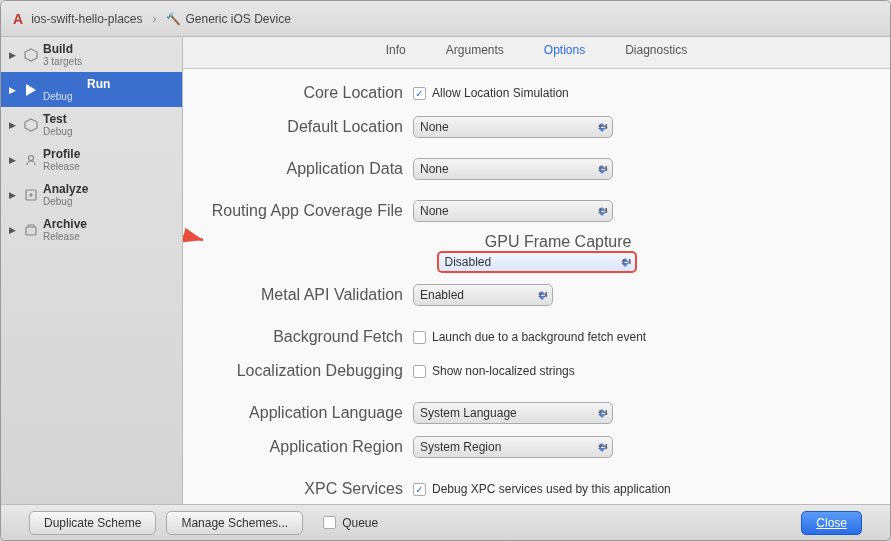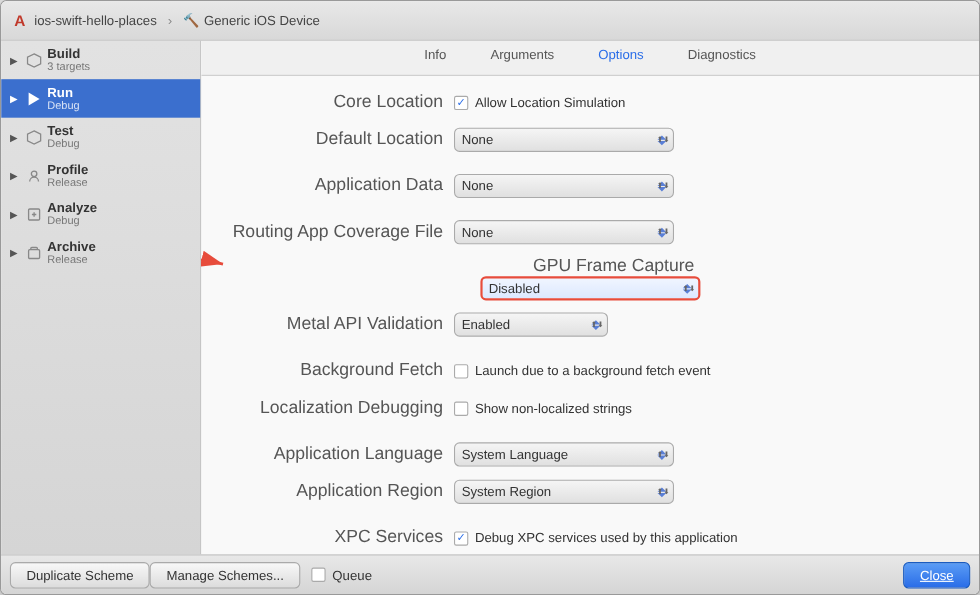--- a/index.html
+++ b/index.html
@@ -116,20 +116,21 @@
     }
 
     .sidebar-item .item-title {
       font-size: 12px;
       font-weight: 600;
       color: #333;
     }
 
     .sidebar-item.active .item-title {
       color: white;
+      margin-left: 44px;
     }
 
     .sidebar-item .item-subtitle {
       font-size: 10px;
       color: #777;
     }
 
     .sidebar-item.active .item-subtitle {
       color: rgba(255,255,255,0.8);
     }
@@ -296,21 +297,22 @@
       color: #333;
     }
 
     
     .bottom-bar {
       height: 36px;
       background: linear-gradient(to bottom, #e8e8e8, #d5d5d5);
       border-top: 1px solid #bbb;
       display: flex;
       align-items: center;
-      padding: 0 8px;
+      padding: 0 28px;
+      gap: 10px;
       flex-shrink: 0;
     }
 
     .btn {
       height: 24px;
       padding: 0 14px;
       border-radius: 5px;
       border: 1px solid #aaa;
       background: linear-gradient(to bottom, #f8f8f8, #dcdcdc);
       font-size: 12px;

